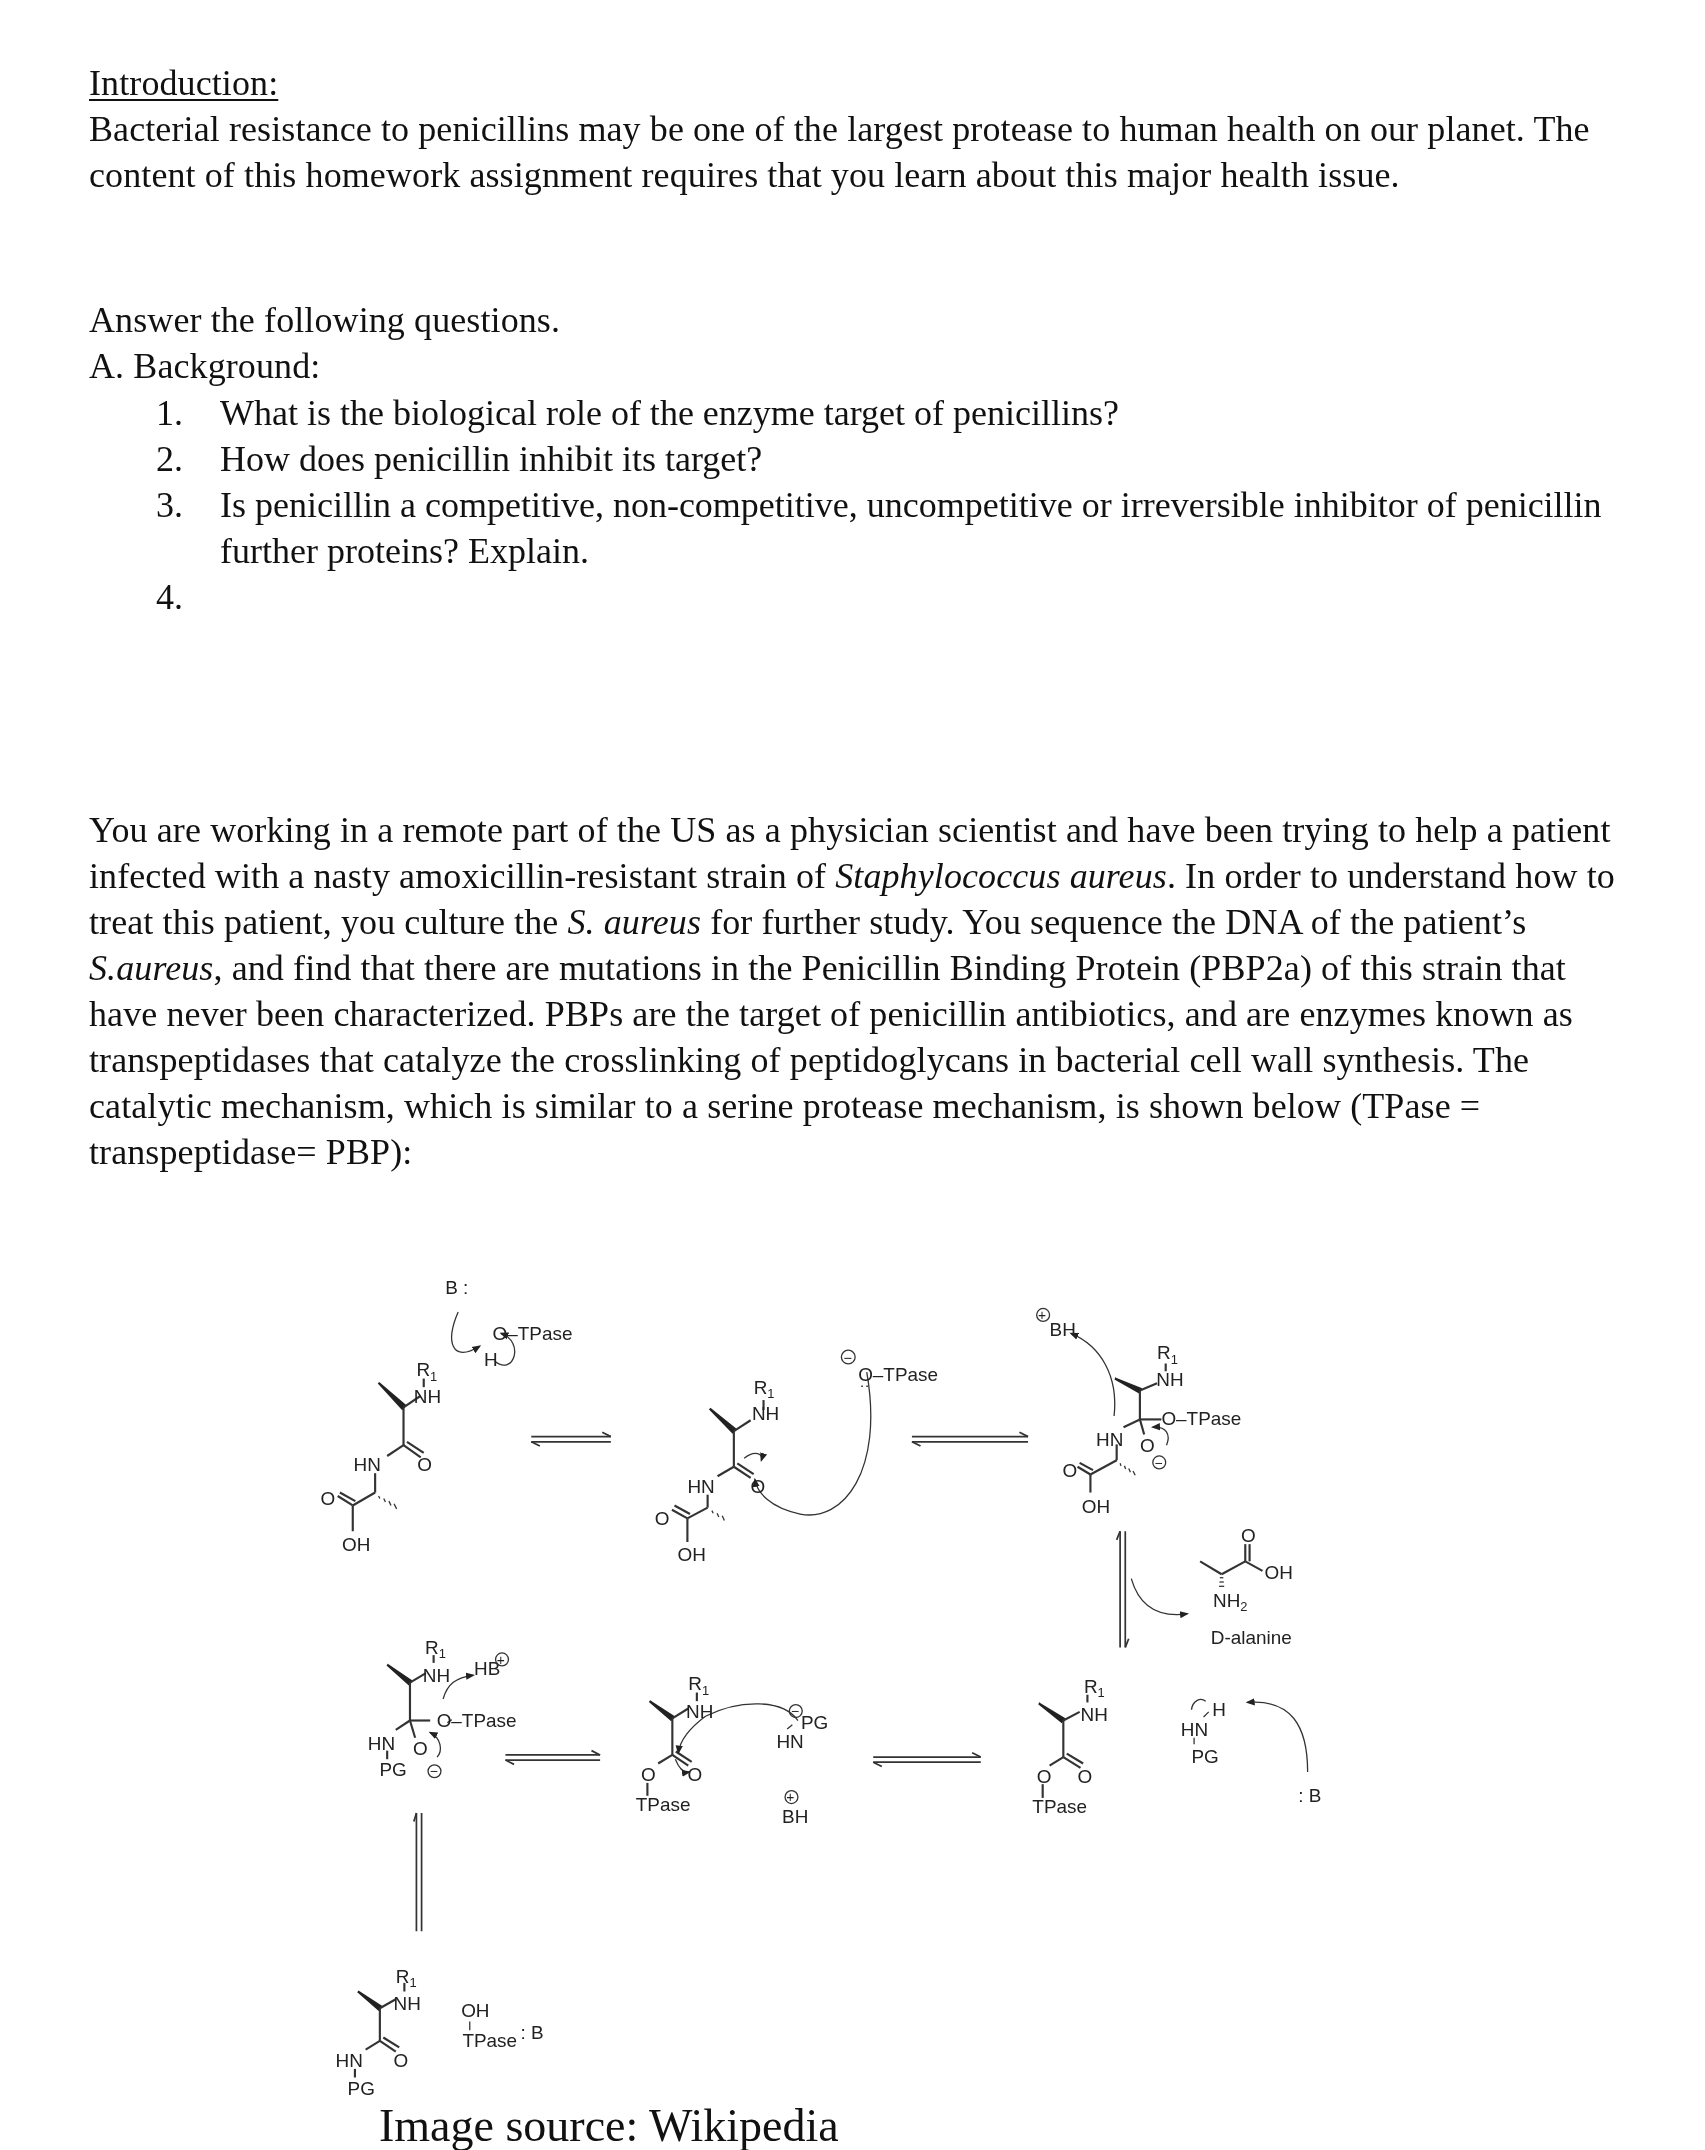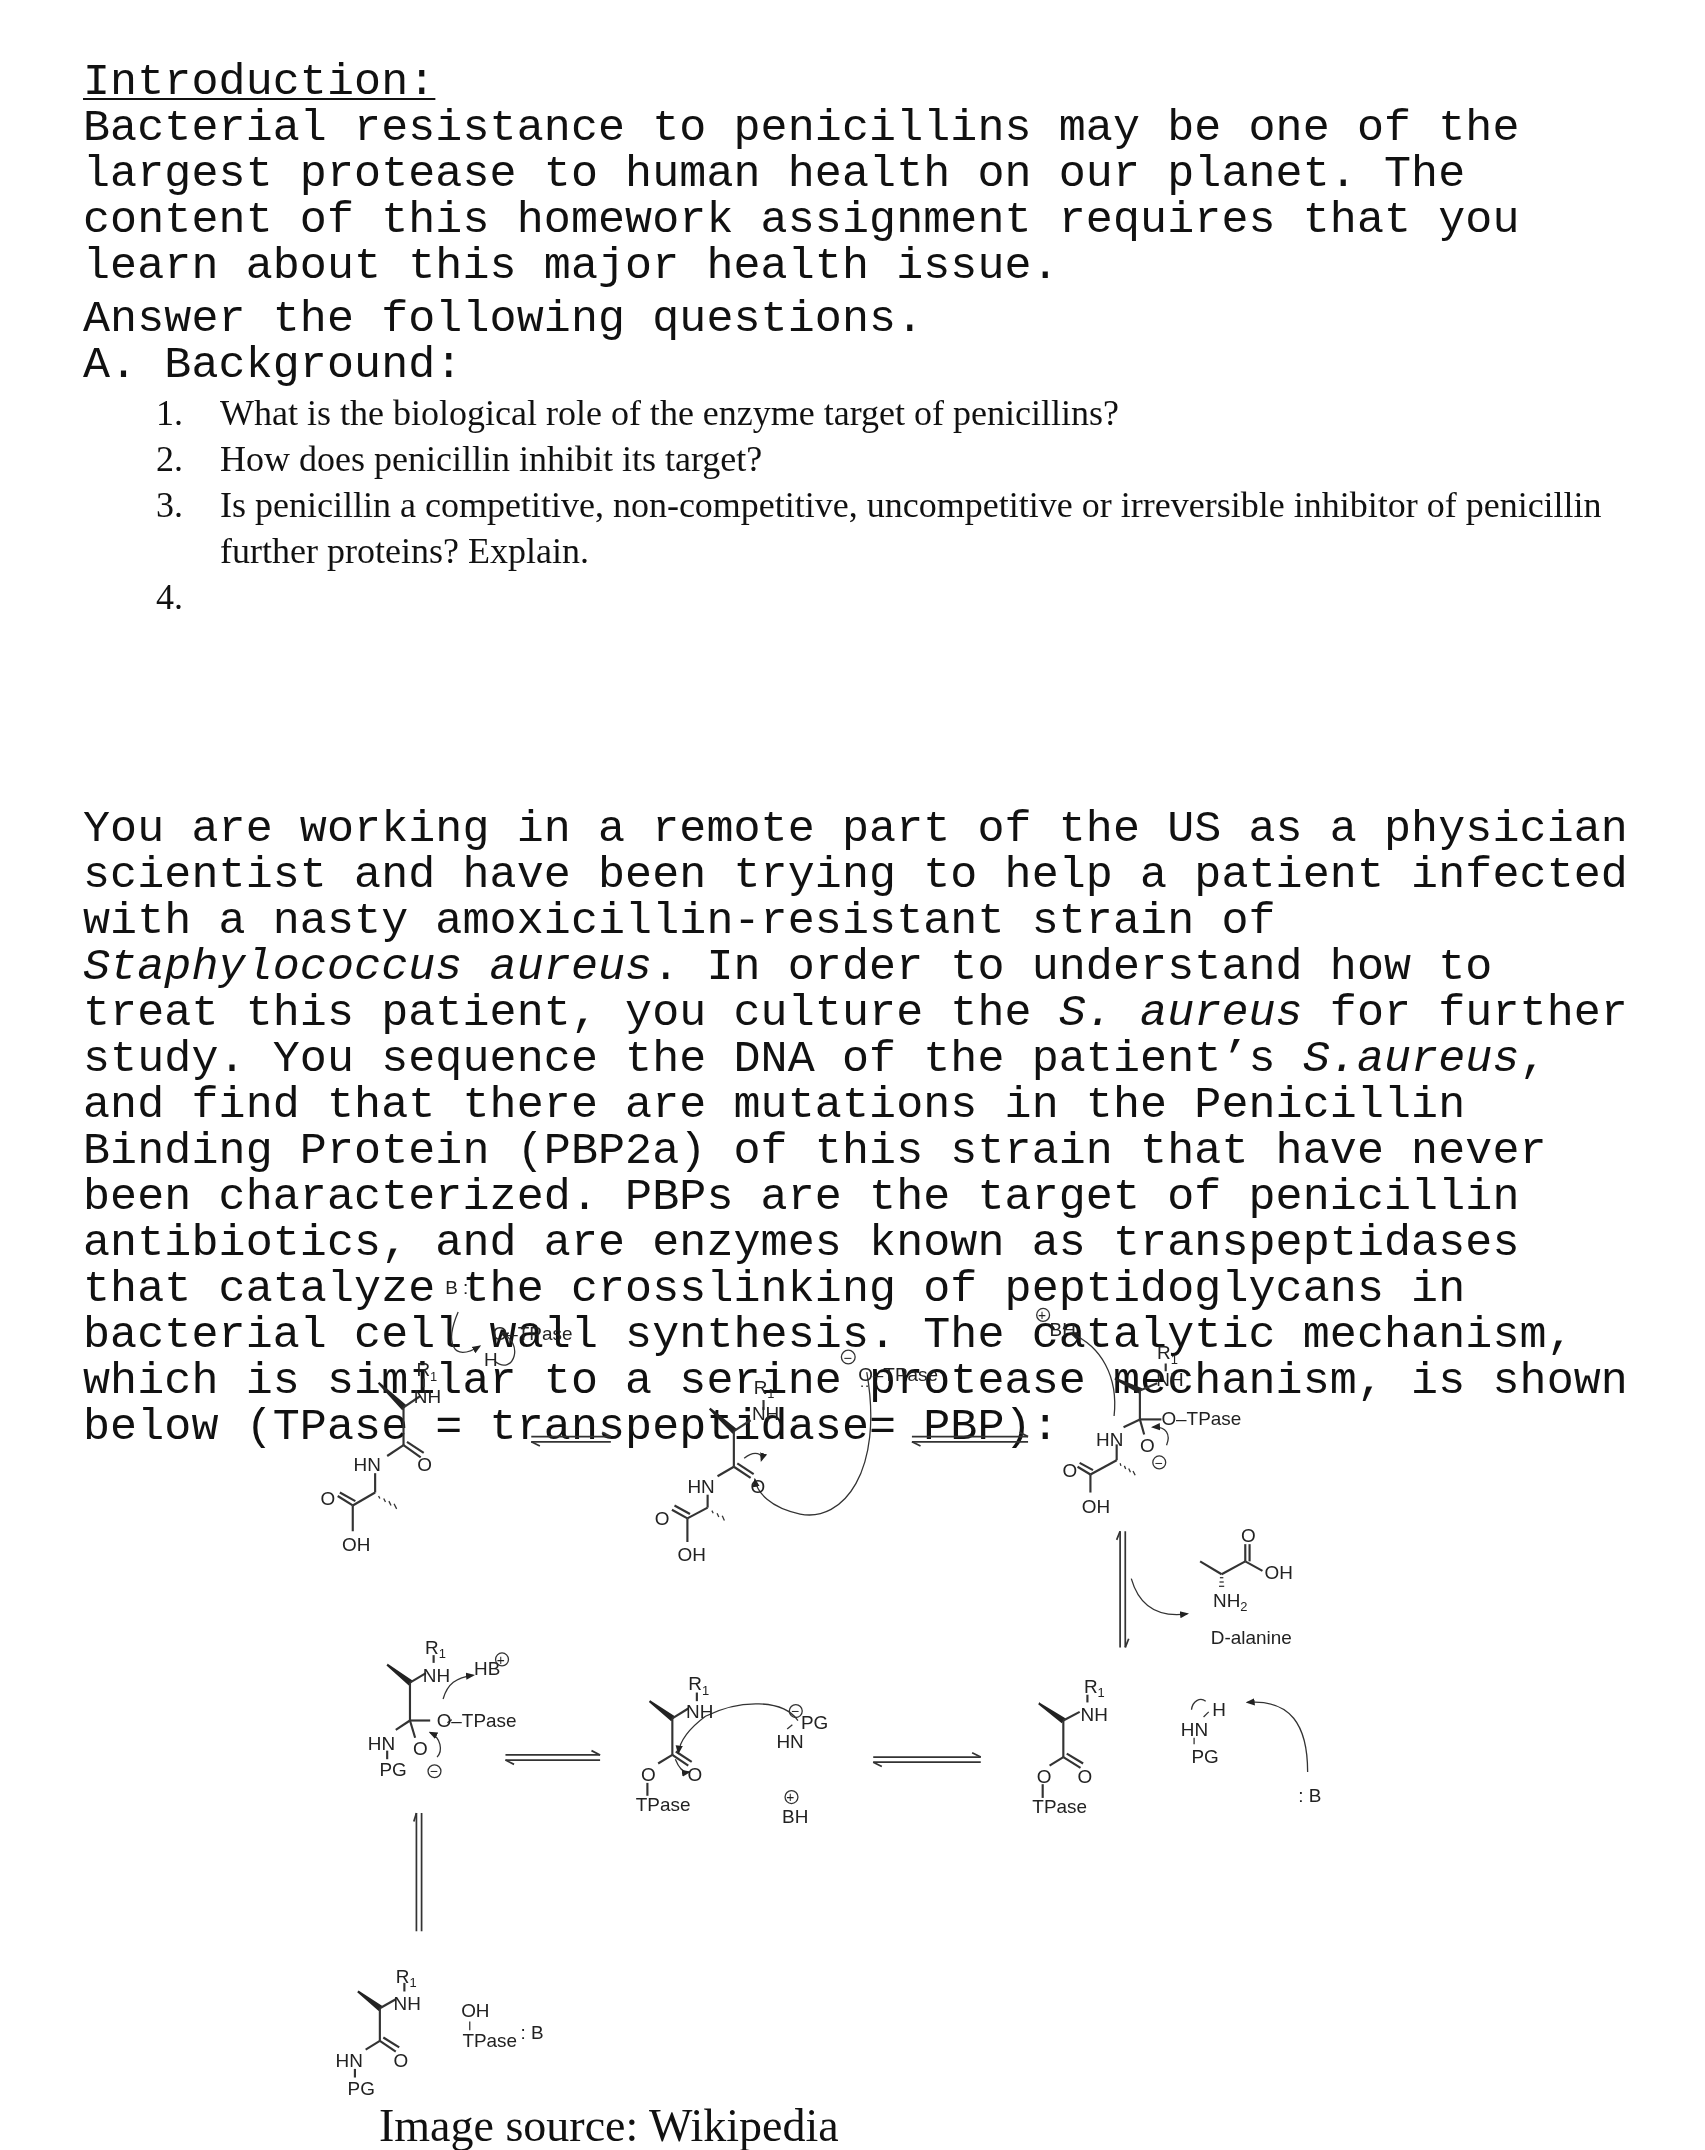--- a/index.html
+++ b/index.html
@@ -1,20 +1,20 @@
 <!DOCTYPE html>
 <html style="font-size:6.9px"><head>
 <meta charset="utf-8">
 <style>
   html, body { margin:0; padding:0; background:#ffffff; }
   body { width:1706px; height:2410px; position:relative; overflow:hidden;
          font-family:"DejaVu Serif","Liberation Serif",serif; color:#111; }
   .page { position:absolute; left:0; top:0; width:1706px; height:2410px; }
-  .txt { position:absolute; left:83px; width:1548px; font-size:45px; line-height:46px;
-         font-family:Liberation Mono, monospace; letter-spacing:0.1px; }
+  .txt { position:absolute; left:89px; width:1548px; font-size:36px; line-height:46px;
+         font-family:Liberation Serif, serif; letter-spacing:0.1px; }
   .u { text-decoration:underline; text-decoration-thickness:2.2px; text-underline-offset:4.3px; }
   .ol { position:absolute; left:89px; width:1548px; font-size:36px; line-height:46px;
         font-family:"Liberation Serif","DejaVu Serif",serif; margin:0; padding:0; list-style:none; }
   .ol li { position:relative; padding-left:131px; }
   .ol li .num { position:absolute; left:67px; }
   i { font-style:italic; }
   .caption { position:absolute; left:379px; top:2099px; font-size:46px; 
              font-family:"Liberation Serif","DejaVu Serif",serif; }
   svg.diagram { position:absolute; left:0; top:0; }
   svg text { font-family:"Liberation Sans","DejaVu Sans",sans-serif; fill:#222; }

